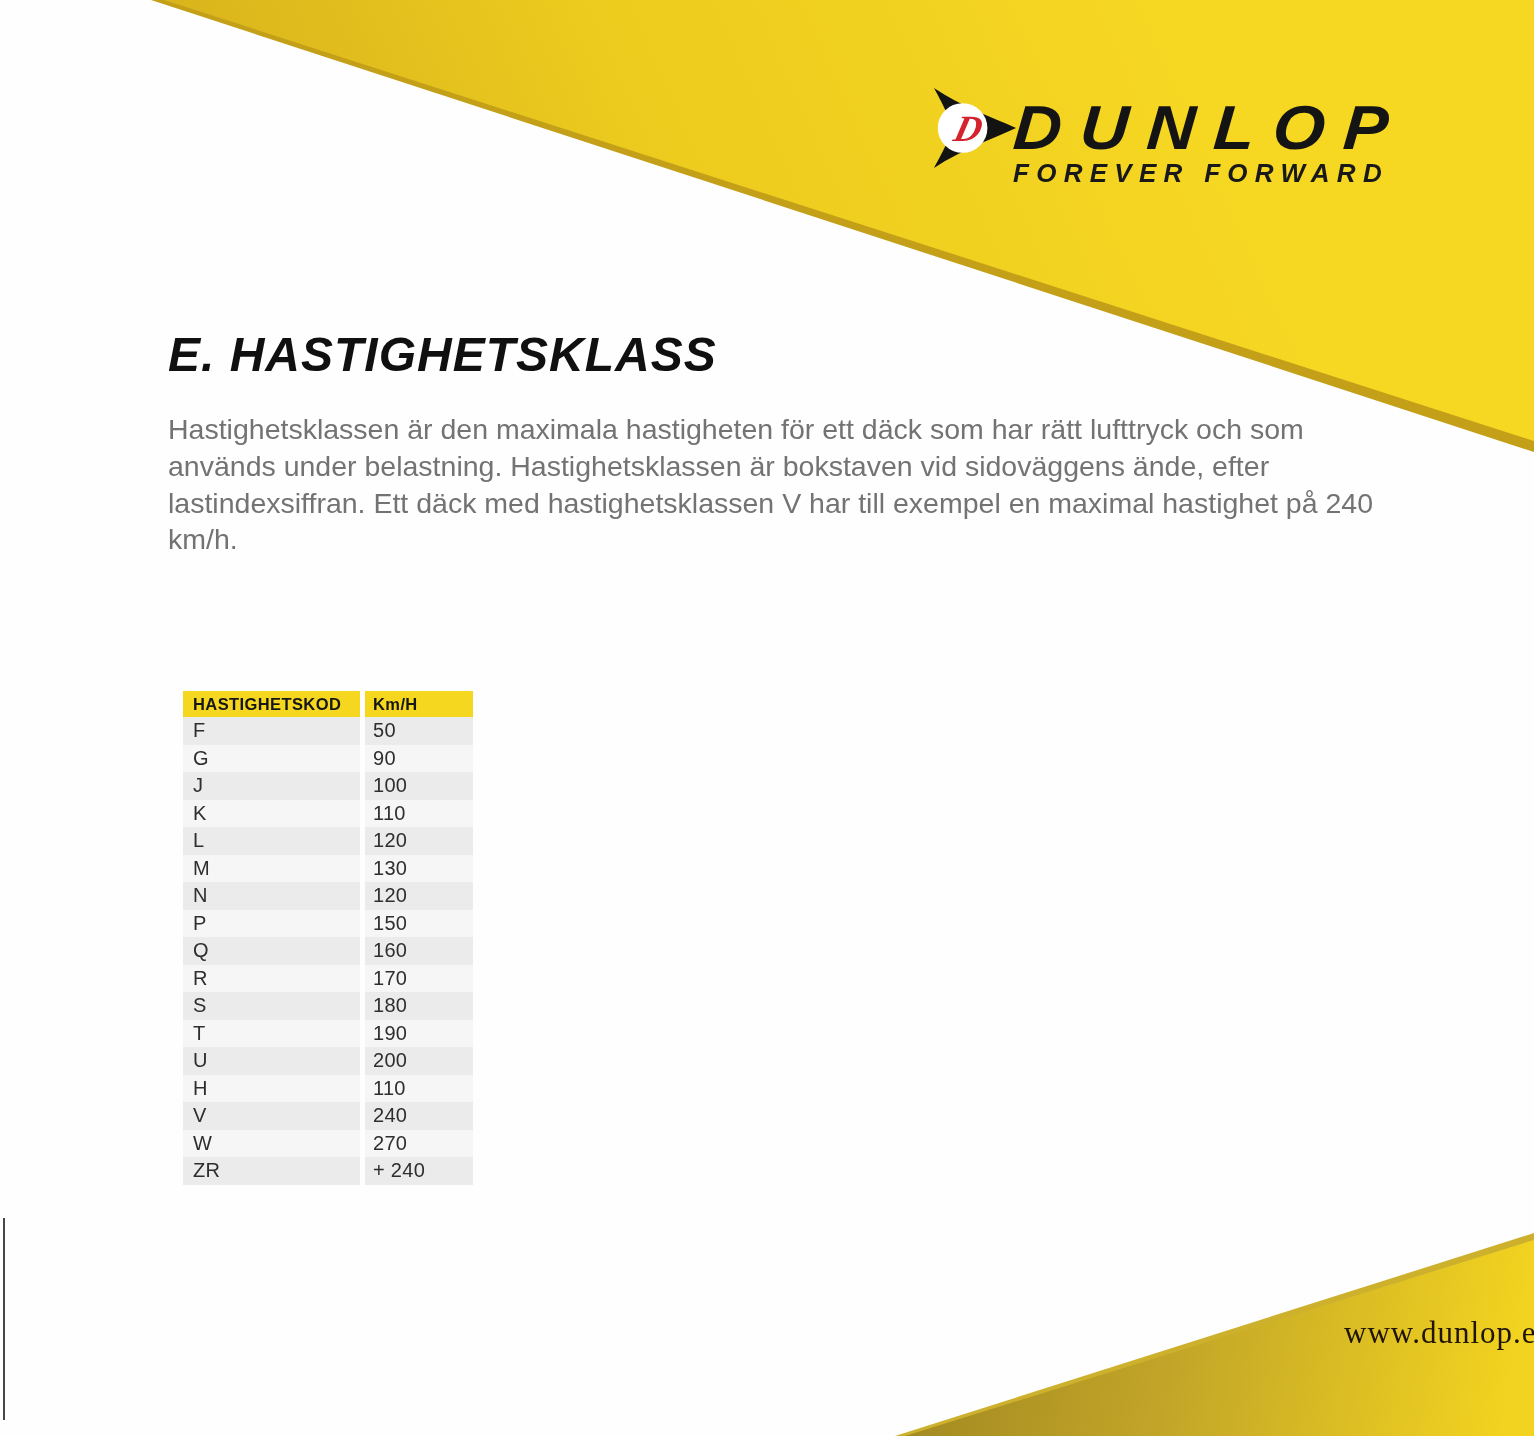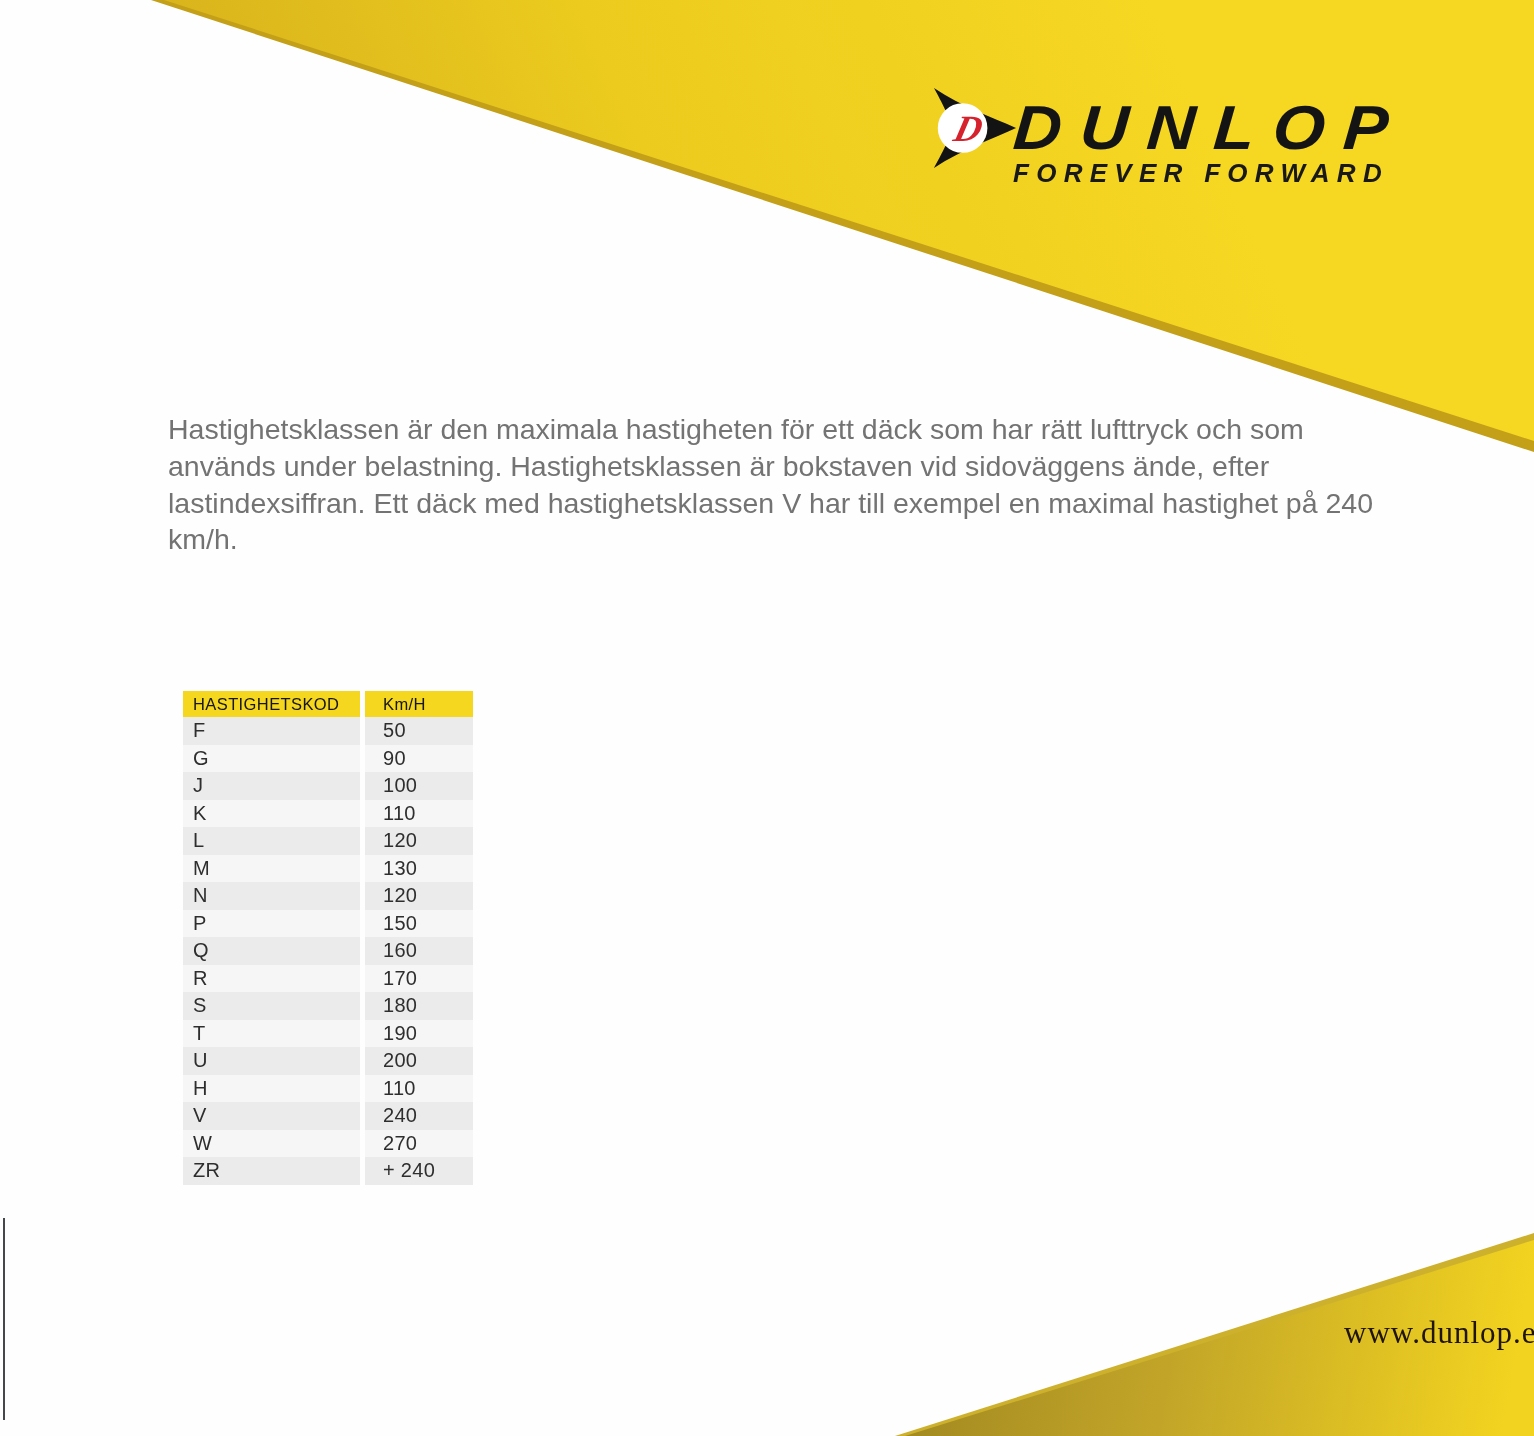--- a/index.html
+++ b/index.html
@@ -65,27 +65,27 @@
     font-size:28.5px; line-height:36.8px; color:#737373;
   }
   .para.p1 { top:411px; }
   .para.p2 { top:584px; }
 
   
   .speed-table { position:absolute; left:183px; top:691px; width:290px; }
   .trow { display:flex; column-gap:5px; }
   .thead { height:26px; }
   .thead .cell {
-    background:#f6d71f; font-weight:normal; font-size:16.5px; color:#161616;
+    background:#f6d71f; font-weight:bold; font-size:16.5px; color:#161616;
     letter-spacing:0.4px;
   }
   .drow { height:27.5px; }
   .cell { display:flex; align-items:center; }
   .cell.c1 { width:167px; padding-left:10px; }
-  .cell.c2 { flex:1; padding-left:18px; }
+  .cell.c2 { flex:1; padding-left:8px; }
   .drow .cell { font-size:20px; color:#2e2e2e; letter-spacing:0.3px; }
   .drow.dark .cell { background:#ebebeb; }
   .drow.light .cell { background:#f6f6f6; }
 
   
   .site {
     position:absolute; left:1344px; top:1315px;
     font-family:"Liberation Serif", serif; font-size:31px; color:#1f1406;
     letter-spacing:1px;
   }
@@ -104,20 +104,21 @@
   <div class="logo">
     <svg class="emblem" viewBox="0 0 94 88" aria-hidden="true">
       <path d="M4 2 C 34 22, 64 32, 90 44 C 64 56, 34 66, 4 86 C 16 64, 21 54, 21 44 C 21 34, 16 24, 4 2 Z" fill="#131313"></path>
       <circle cx="34" cy="44" r="26" fill="#ffffff"></circle>
       <text transform="translate(23 58) skewX(-14)" x="0" y="0" font-family="Liberation Serif, serif" font-weight="bold" font-style="italic" font-size="39" fill="#d5222c">D</text>
     </svg>
     <div class="brand">DUNLOP</div>
     <div class="tagline">FOREVER FORWARD</div>
   </div>
 
+  <div class="title">E. HASTIGHETSKLASS</div>
   <div class="para p1">Hastighetsklassen är den maximala hastigheten för ett däck som har rätt lufttryck och som används under belastning. Hastighetsklassen är bokstaven vid sidoväggens ände, efter lastindexsiffran. Ett däck med hastighetsklassen V har till exempel en maximal hastighet på 240 km/h.</div>
 
   <div class="speed-table">
     <div class="trow thead">
       <div class="cell c1">HASTIGHETSKOD</div>
       <div class="cell c2">Km/H</div>
     </div>
     <div id="speed-table-body">
     <div class="trow drow dark">
       <div class="cell c1">F</div>

